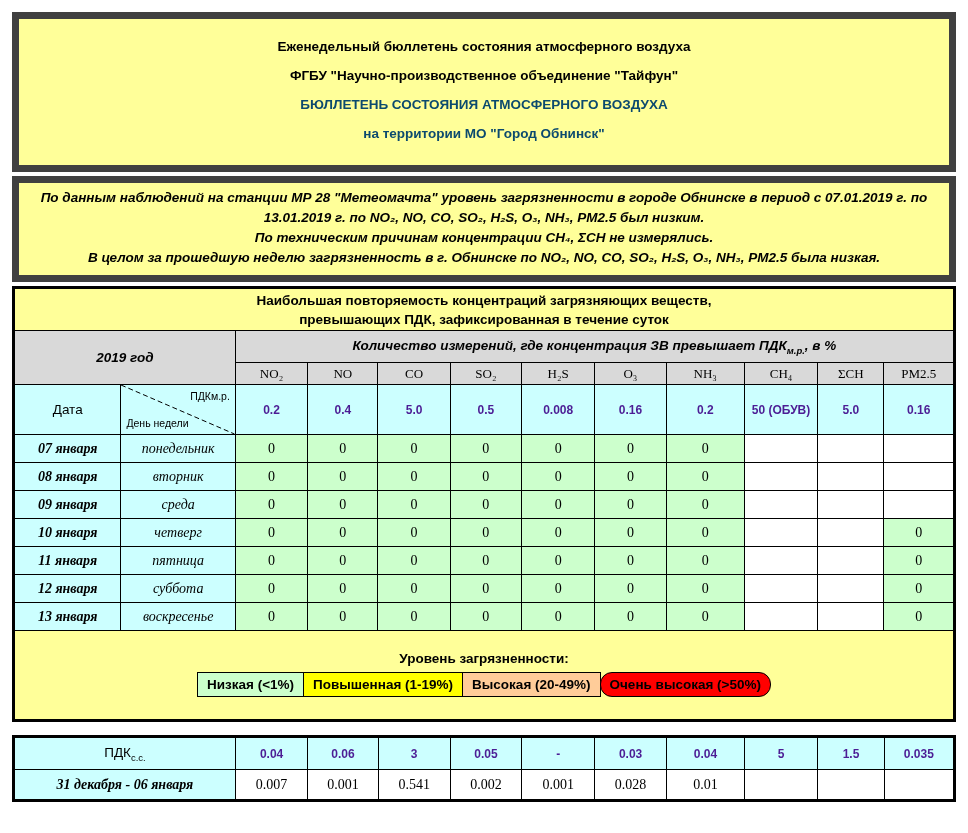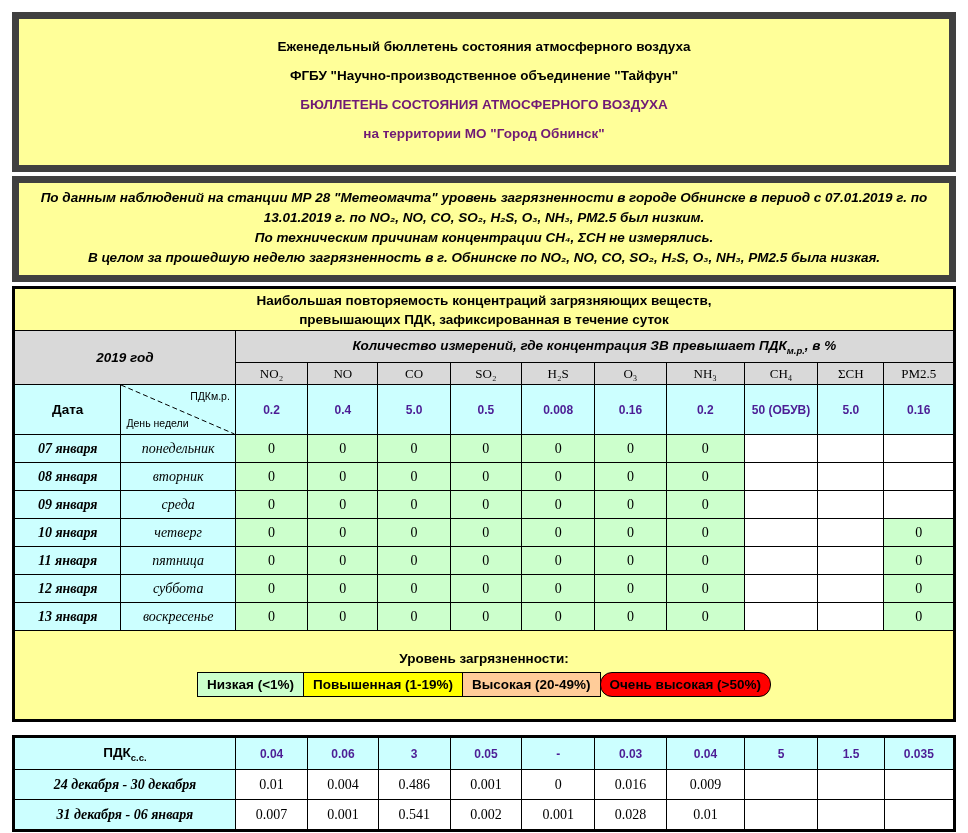--- a/index.html
+++ b/index.html
@@ -11,21 +11,21 @@
     padding:12px;
   }
   .block {
     border:7px solid #404040;
     background:#FFFF99;
     margin-bottom:4px;
   }
   
   #header-block { text-align:center; padding:6px 10px 10px; }
   #header-block .line { font-weight:bold; font-size:13.5px; margin:14px 0; }
-  .blue-text { color:#701a75; }
+  .blue-text { color:#0c4a6e; }
   
   #summary-block {
     text-align:center; padding:5px 14px 7px;
     font-weight:bold; font-style:italic; font-size:13.5px; line-height:20px;
   }
   #summary-block p { margin:0; }
   
   .tbl-wrap { border:2px solid #000; background:#fff; margin-bottom:4px; }
   table { border-collapse:collapse; table-layout:fixed; width:100%; }
   td { border:1px solid #000; text-align:center; vertical-align:middle; padding:1px 2px; }
@@ -33,21 +33,21 @@
     background:#FFFF99; font-weight:bold; font-size:13.5px;
     height:42px; line-height:19px;
   }
   .hdr { background:#D9D9D9; font-size:13px; }
   .hdr-count { font-weight:bold; font-style:italic; font-size:13.5px; height:32px; }
   .hdr-year { font-weight:bold; font-style:italic; font-size:13.5px; }
   .hdr-chem { height:22px;font-family:Liberation Serif, serif; }
   .cyan { background:#CCFFFF; }
   .pdkv { color:#4c1d95; font-weight:bold; font-size:12px; }
   .pdk-row td { height:50px; }
-  .date-label { font-weight:bold; font-size:13.5px; }
+  .date-label { font-weight:normal; font-size:13.5px; }
   .date-cell {
     font-family:"Liberation Serif","DejaVu Serif",serif;
     font-weight:bold; font-style:italic; font-size:14px; background:#CCFFFF;
   }
   .day-cell {
     font-family:"Liberation Serif","DejaVu Serif",serif;
     font-style:italic; font-size:14px; background:#CCFFFF;
   }
   .val {
     font-family:"Liberation Serif","DejaVu Serif",serif;
@@ -298,33 +298,20 @@
     <td class="cyan pdkv">3</td>
     <td class="cyan pdkv">0.05</td>
     <td class="cyan pdkv">-</td>
     <td class="cyan pdkv">0.03</td>
     <td class="cyan pdkv">0.04</td>
     <td class="cyan pdkv">5</td>
     <td class="cyan pdkv">1.5</td>
     <td class="cyan pdkv">0.035</td>
   </tr>
   <tr>
-    <td class="period-cell">24 декабря - 30 декабря</td>
-    <td class="val2">0.01</td>
-    <td class="val2">0.004</td>
-    <td class="val2">0.486</td>
-    <td class="val2">0.001</td>
-    <td class="val2">0</td>
-    <td class="val2">0.016</td>
-    <td class="val2">0.009</td>
-    <td class="val2"></td>
-    <td class="val2"></td>
-    <td class="val2"></td>
-  </tr>
-  <tr>
     <td class="period-cell">31 декабря - 06 января</td>
     <td class="val2">0.007</td>
     <td class="val2">0.001</td>
     <td class="val2">0.541</td>
     <td class="val2">0.002</td>
     <td class="val2">0.001</td>
     <td class="val2">0.028</td>
     <td class="val2">0.01</td>
     <td class="val2"></td>
     <td class="val2"></td>

